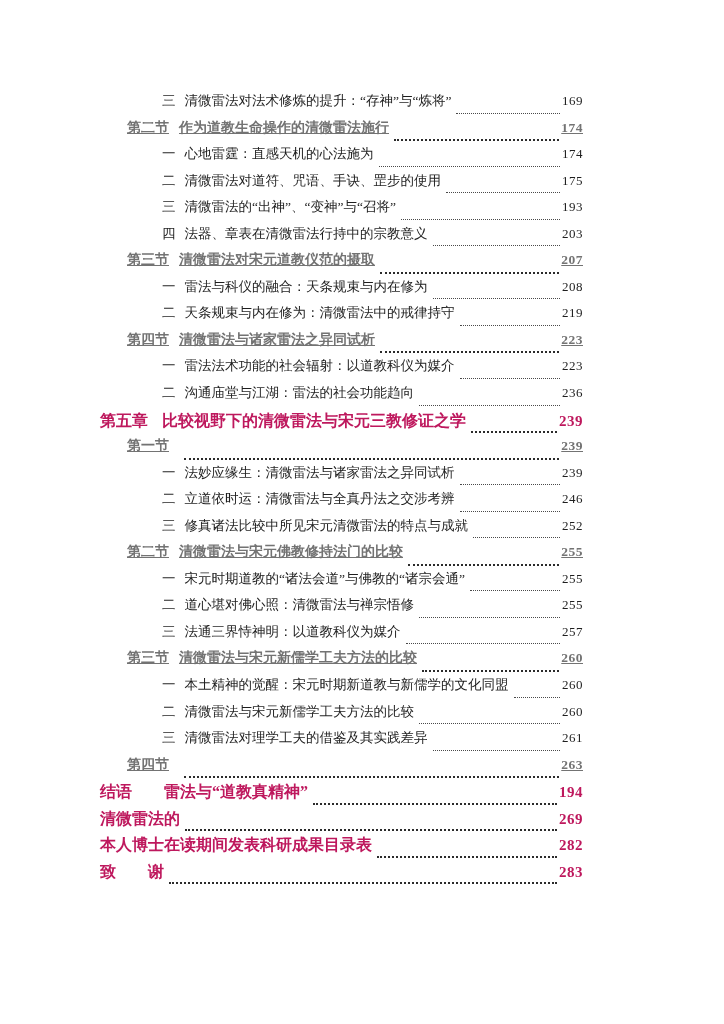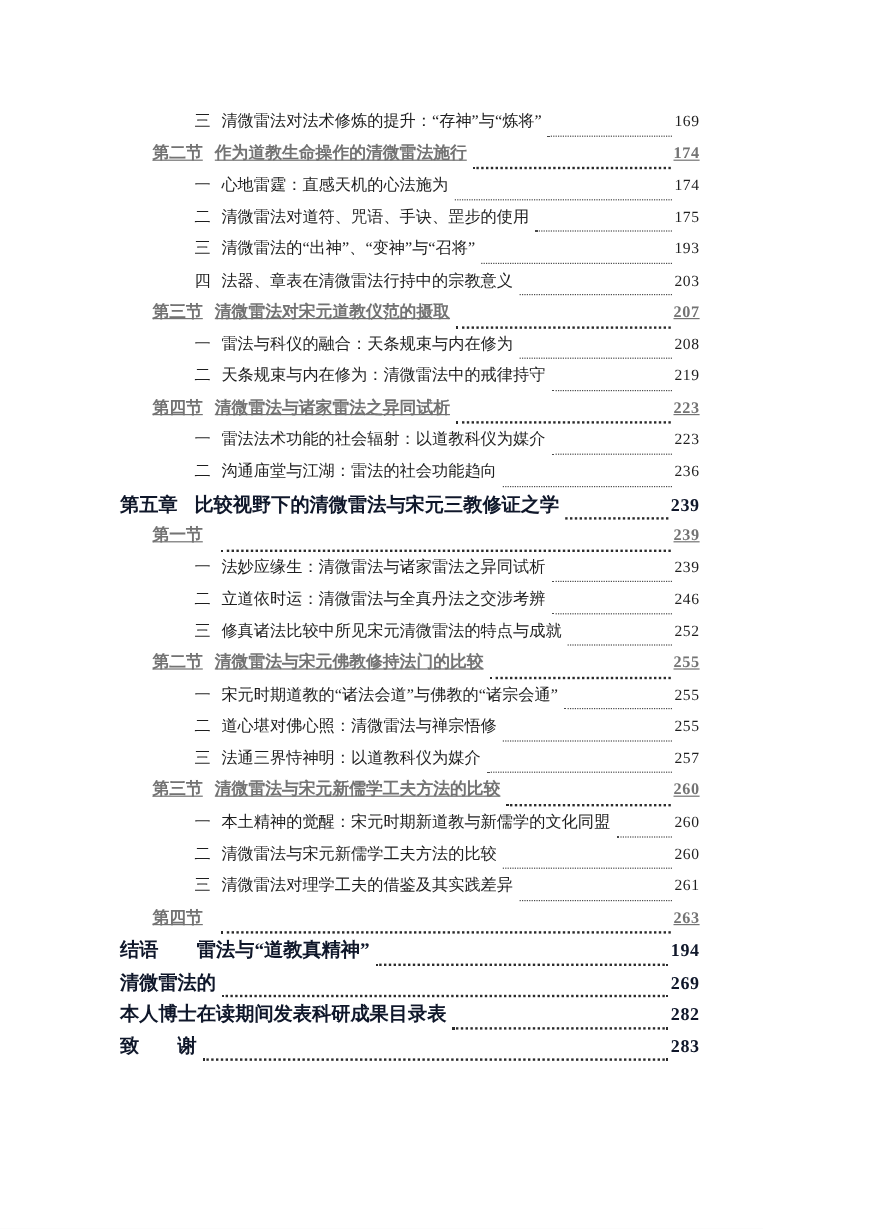--- a/index.html
+++ b/index.html
@@ -58,21 +58,21 @@
     text-decoration:underline;
   }
   .row.section .label{margin-right:10px;}
   .row.section .dots{border-bottom:2px dotted #2b2b2b;margin-bottom:4px;}
   .row.section .pagenum{font-size:13.5px;font-weight:700;}
   
   .row.chapter{
     margin-left:0;
     font-size:16px;
     font-weight:700;
-    color:#0f172a;
+    color:#be185d;
   }
   .row.chapter .label{margin-right:14px;}
   .row.chapter .dots{border-bottom:2px dotted #2b2b2b;margin-bottom:4px;}
   .row.chapter .pagenum{font-size:15px;font-weight:600;}
   
   .row.wide-gap .label{margin-right:32px;}
 </style>
 </head>
 <body>
 

